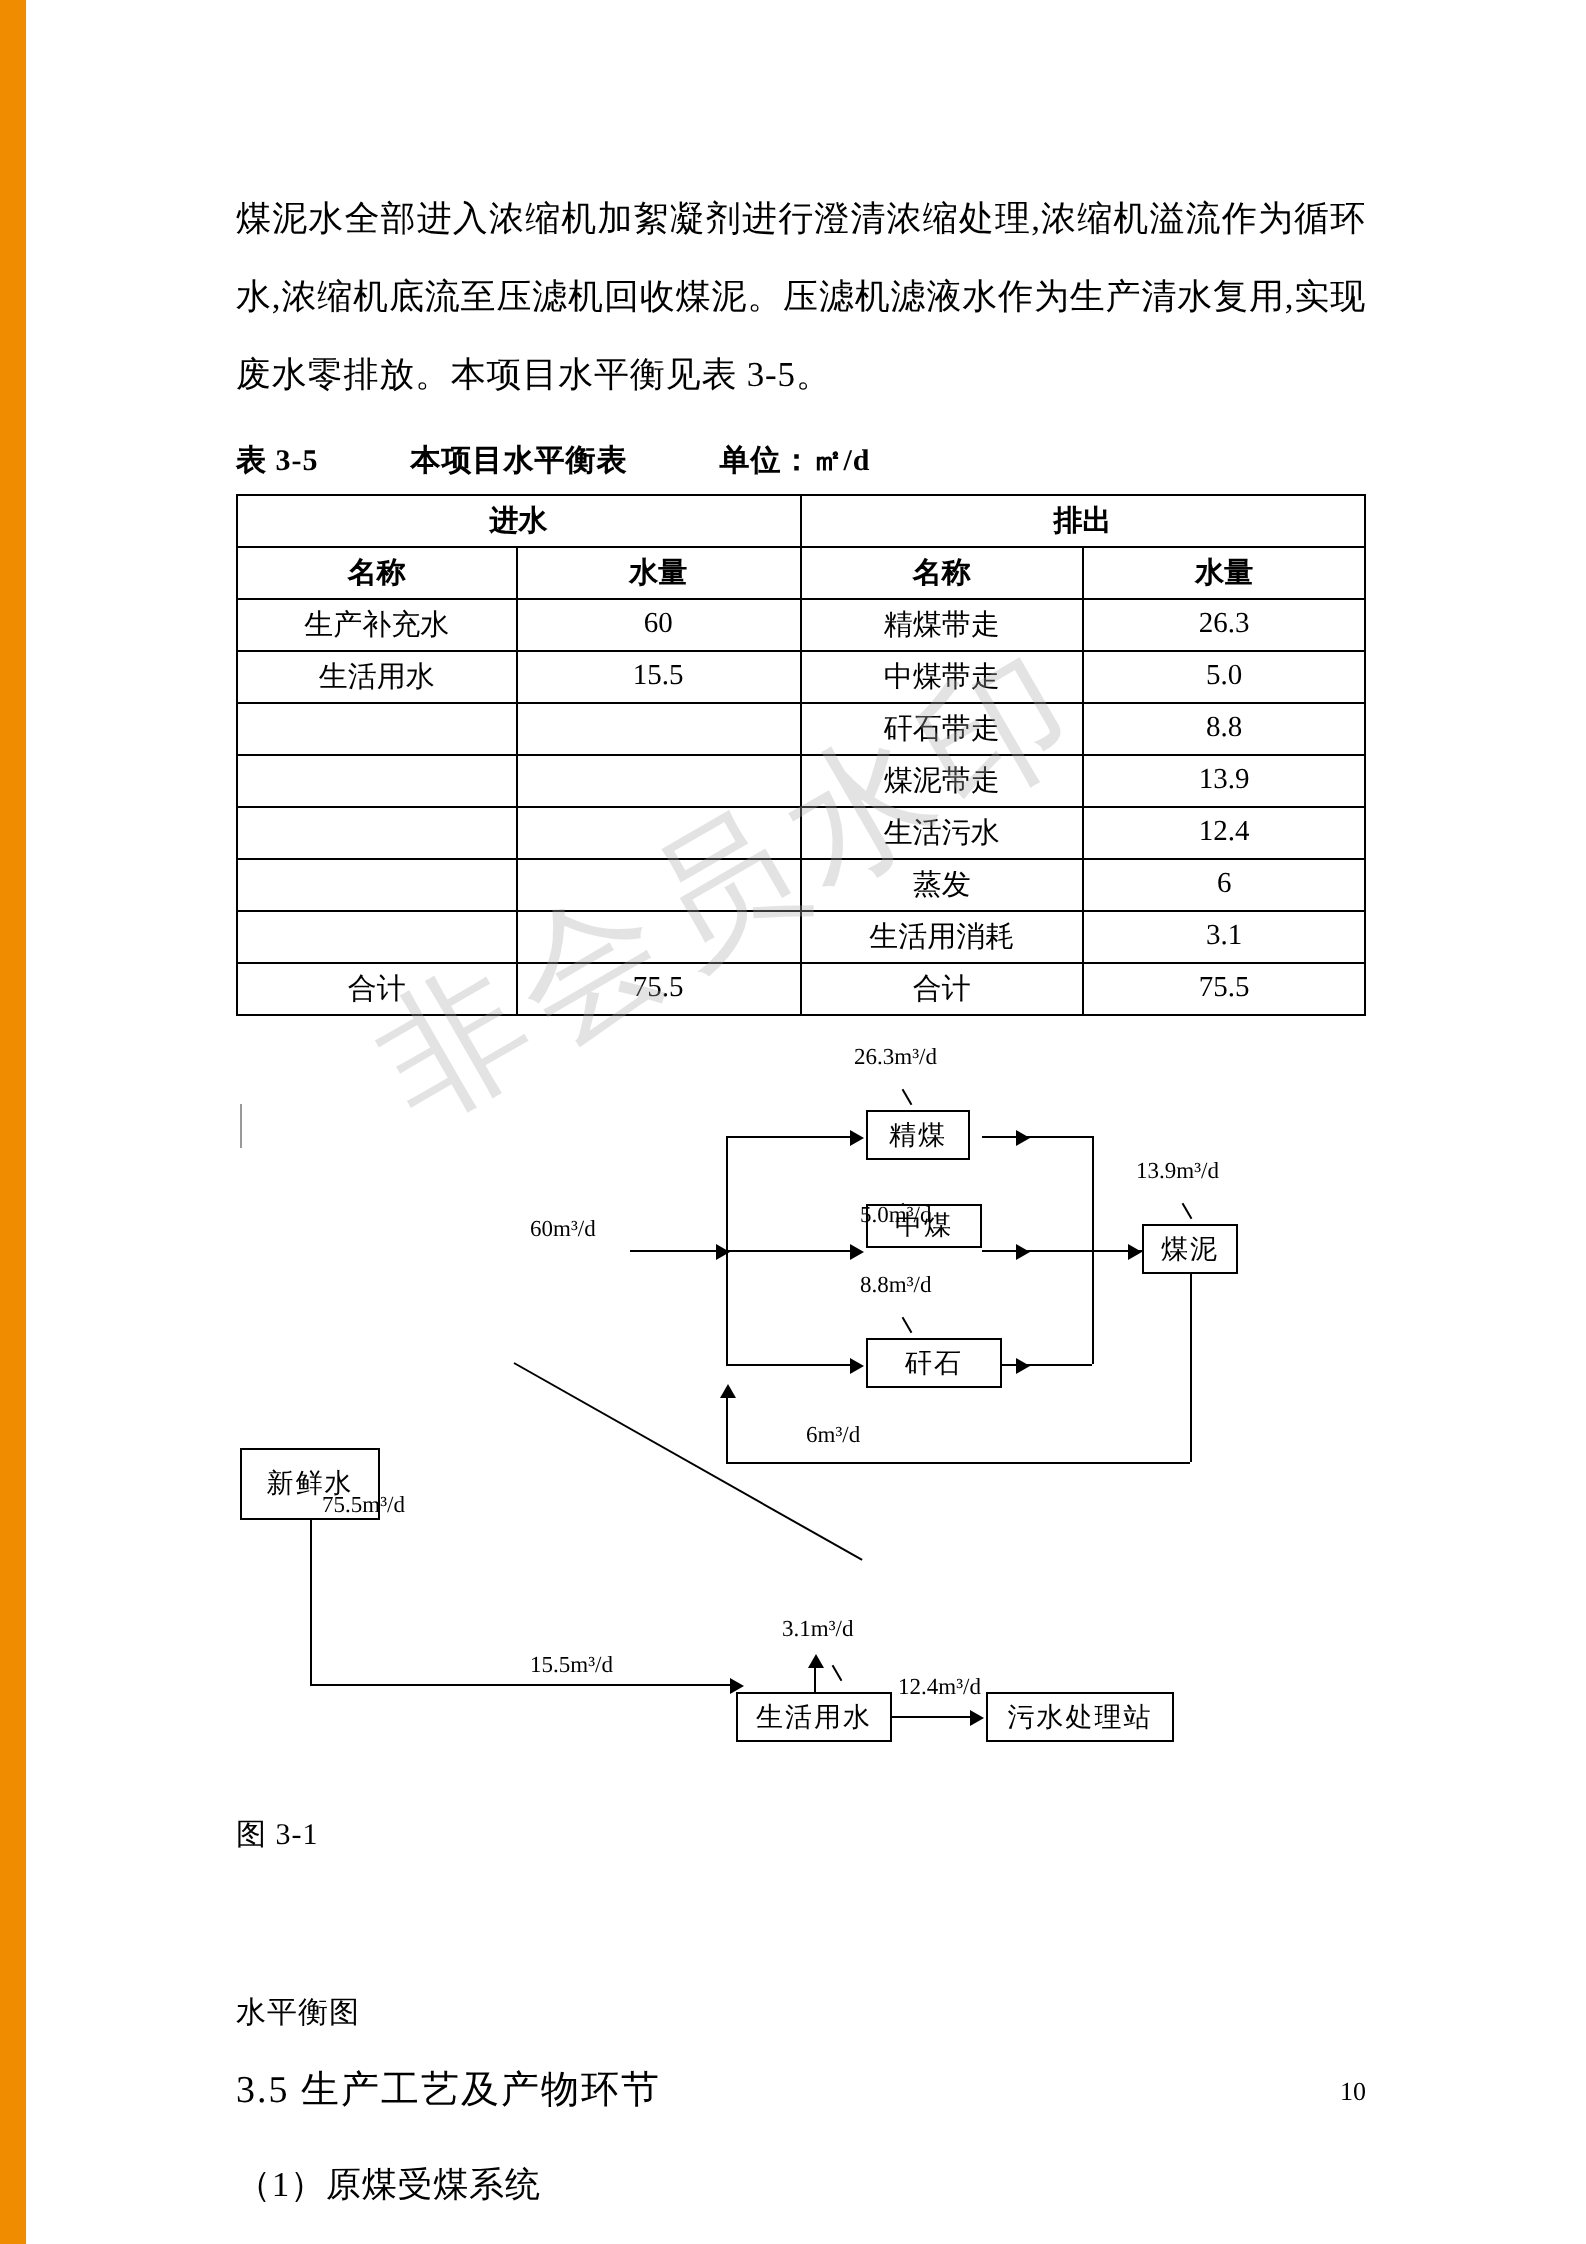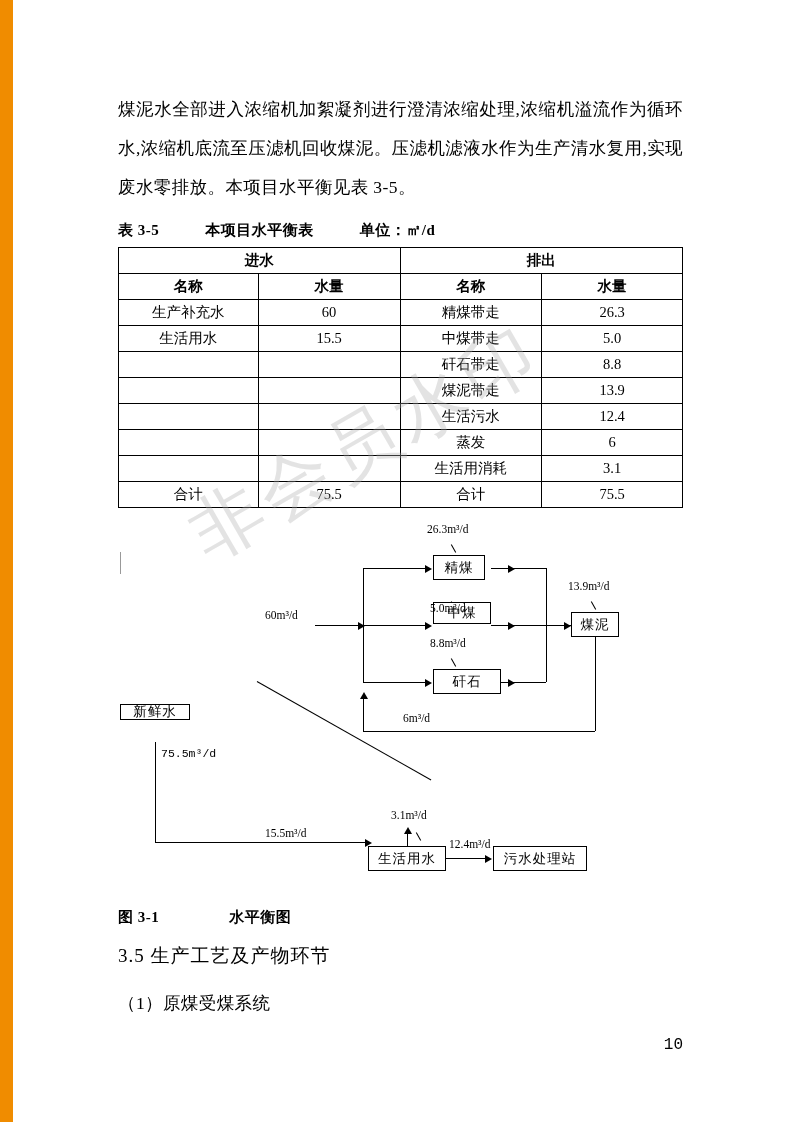--- a/index.html
+++ b/index.html
@@ -114,41 +114,43 @@
   .tick {
     position: absolute;
     width: 1px; height: 9px;
     background: #000;
     transform: rotate(-30deg);
     z-index: 2;
   }
   .fig-caption {
     margin-top: 2px;
     font-size: 15px;
-    font-weight: bold;
+    font-weight: normal;
     display: flex;
+    justify-content: center;
     gap: 70px;
     letter-spacing: 0.5px;
+    flex-direction: column;
   }
   .heading {
     margin-top: 16px;
     font-size: 19px;
     letter-spacing: 1px;
   }
   .subpara {
     margin-top: 22px;
     font-size: 17.5px;
     letter-spacing: 0.4px;
   }
   .page-num {
     position: absolute;
     right: 110px;
     bottom: 68px;
-    font-size: 16px;
-    font-family: Liberation Mono, monospace;
+    font-size: 13px;
+    font-family: Liberation Serif, serif;
     text-align: right;
   }
   
   .watermark {
     position: absolute;
     left: 170px;
     top: 395px;
     font-size: 72px;
     color: rgba(170,170,170,0.33);
     font-family: "Liberation Serif", serif;
@@ -244,21 +246,21 @@
         <td>合计</td>
         <td class="val">75.5</td>
         <td>合计</td>
         <td class="val">75.5</td>
       </tr>
     </tbody>
       </table>
 
     <div class="diagram">
 
-      <div class="box" style="left:2px; top:188px; width:70px; height:16px;">新鲜水</div>
+      <div class="box" style="left:2px; top:208px; width:70px; height:36px;">新鲜水</div>
 
       <div class="box" style="left:315px; top:39px; width:52px; height:25px;">精煤</div>
 
       <div class="box" style="left:315px; top:86px; width:58px; height:22px;">中煤</div>
 
       <div class="box" style="left:315px; top:153px; width:68px; height:25px;">矸石</div>
 
       <div class="box" style="left:453px; top:96px; width:48px; height:25px;">煤泥</div>
 
       <div class="box" style="left:250px; top:330px; width:78px; height:25px;">生活用水</div>
@@ -316,21 +318,21 @@
       <div class="tick" style="left:335px; top:142px;"></div>
       <div class="tick" style="left:475px; top:85px;"></div>
       <div class="tick" style="left:300px; top:316px;"></div>
 
       <div class="lbl" style="left:309px; top:7px;">26.3m³/d</div>
       <div class="lbl" style="left:312px; top:64px;margin-top:22px;">5.0m³/d</div>
       <div class="lbl" style="left:312px; top:121px;">8.8m³/d</div>
       <div class="lbl" style="left:450px; top:64px;">13.9m³/d</div>
       <div class="lbl" style="left:147px; top:93px;">60m³/d</div>
       <div class="lbl" style="left:285px; top:196px;">6m³/d</div>
-      <div class="lbl" style="left:43px; top:231px;font-family:Liberation Mono, monospace;">75.5m³/d</div>
+      <div class="lbl" style="left:43px; top:231px;">75.5m³/d</div>
       <div class="lbl" style="left:147px; top:311px;">15.5m³/d</div>
       <div class="lbl" style="left:273px; top:293px;">3.1m³/d</div>
       <div class="lbl" style="left:331px; top:322px;">12.4m³/d</div>
     </div>
 
     <div class="fig-caption">
       <span>图 3-1</span>
       <span>水平衡图</span>
     </div>
 

